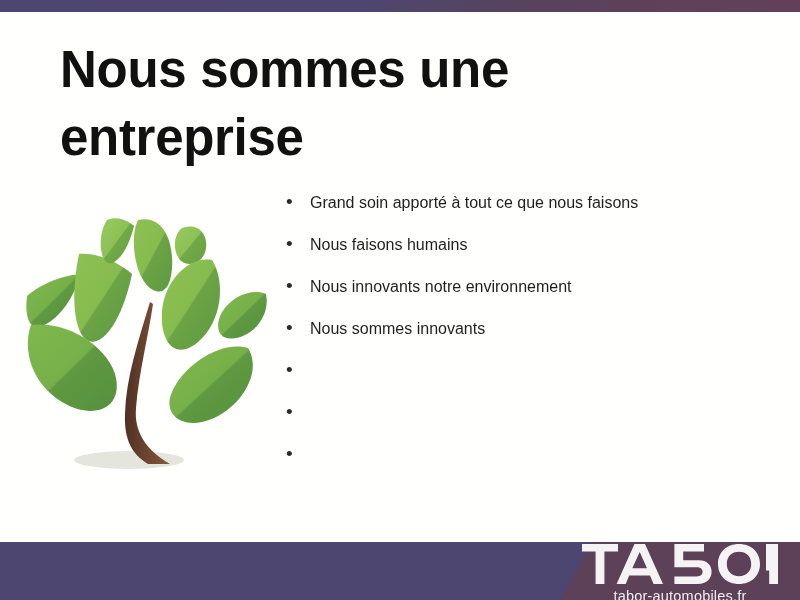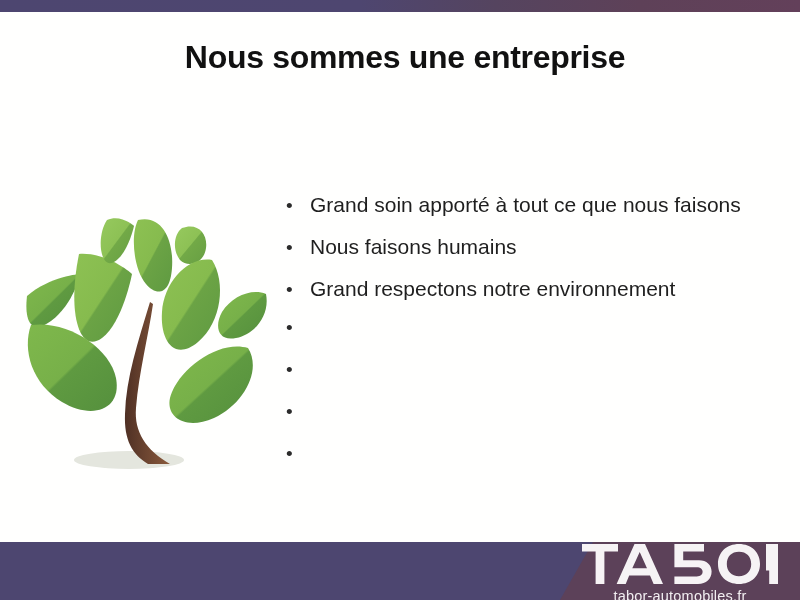--- a/index.html
+++ b/index.html
@@ -69,22 +69,22 @@
     margin-top: 4px;
     font-family: "Liberation Sans", sans-serif;
   }
 
   
   .heading {
     position: absolute;
     left: 60px;
     top: 36px;
     width: 690px;
-    text-align: center;
-    font-size: 32px;
+    text-align: left;
+    font-size: 51px;
     font-weight: bold;
     line-height: 1.33;
     color: #111111;
     letter-spacing: -0.3px;
   }
   .heading .accent { color: #7fab51; }
 
   
   .bullets {
     position: absolute;
@@ -100,21 +100,21 @@
   .bullet-dot {
     width: 24px;
     flex: 0 0 24px;
     color: #2b2b2b;
     font-size: 19px;
     line-height: 1;
     text-align: left;
   }
   .bullet-text {
     color: #1f1f1f;
-    font-size: 21px;
+    font-size: 16px;
     line-height: 1.2;
     white-space: nowrap;
   }
 
   
   .tree {
     position: absolute;
     left: 22px;
     top: 192px;
     width: 250px;
@@ -186,24 +186,25 @@
     <div class="bullet-row">
       <span class="bullet-dot">•</span>
       <span class="bullet-text">Grand soin apporté à tout ce que nous faisons</span>
     </div>
     <div class="bullet-row">
       <span class="bullet-dot">•</span>
       <span class="bullet-text">Nous faisons humains</span>
     </div>
     <div class="bullet-row">
       <span class="bullet-dot">•</span>
-      <span class="bullet-text">Grand respectons notre environnement</span>
-    </div>
-    <div class="bullet-row">
-      <span class="bullet-dot">•</span>
+      <span class="bullet-text">Nous innovants notre environnement</span>
+    </div>
+    <div class="bullet-row">
+      <span class="bullet-dot">•</span>
+      <span class="bullet-text">Nous sommes innovants</span>
     </div>
     <div class="bullet-row">
       <span class="bullet-dot">•</span>
     </div>
     <div class="bullet-row">
       <span class="bullet-dot">•</span>
     </div>
     <div class="bullet-row">
       <span class="bullet-dot">•</span>
     </div>

